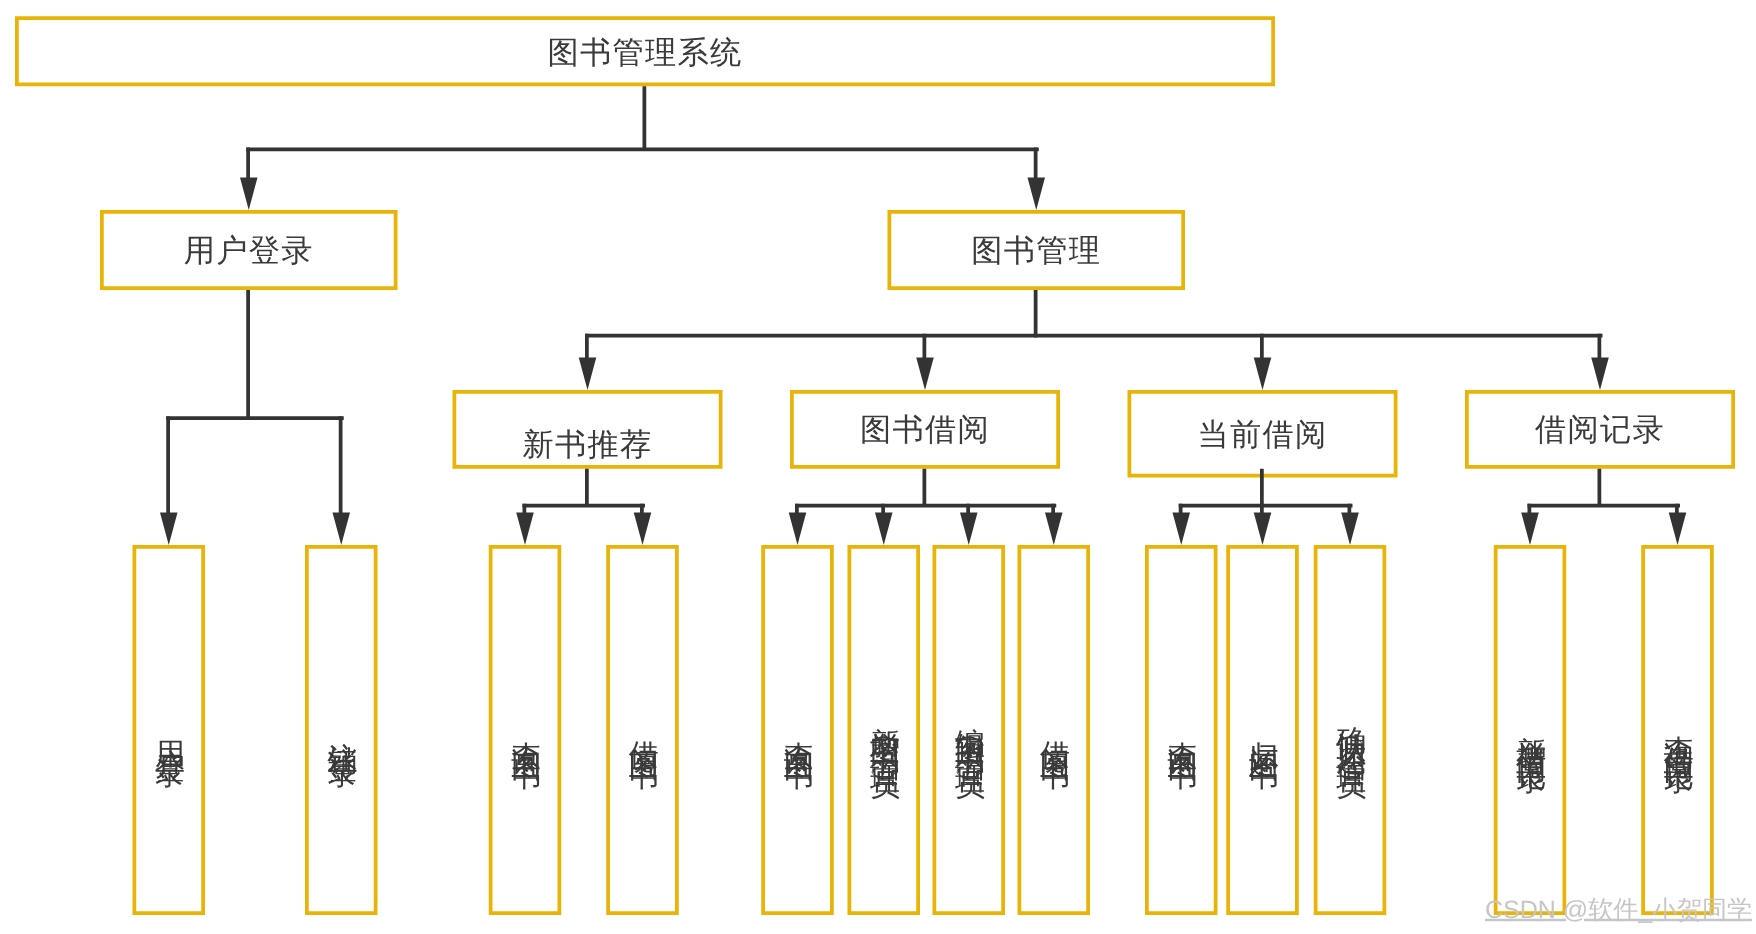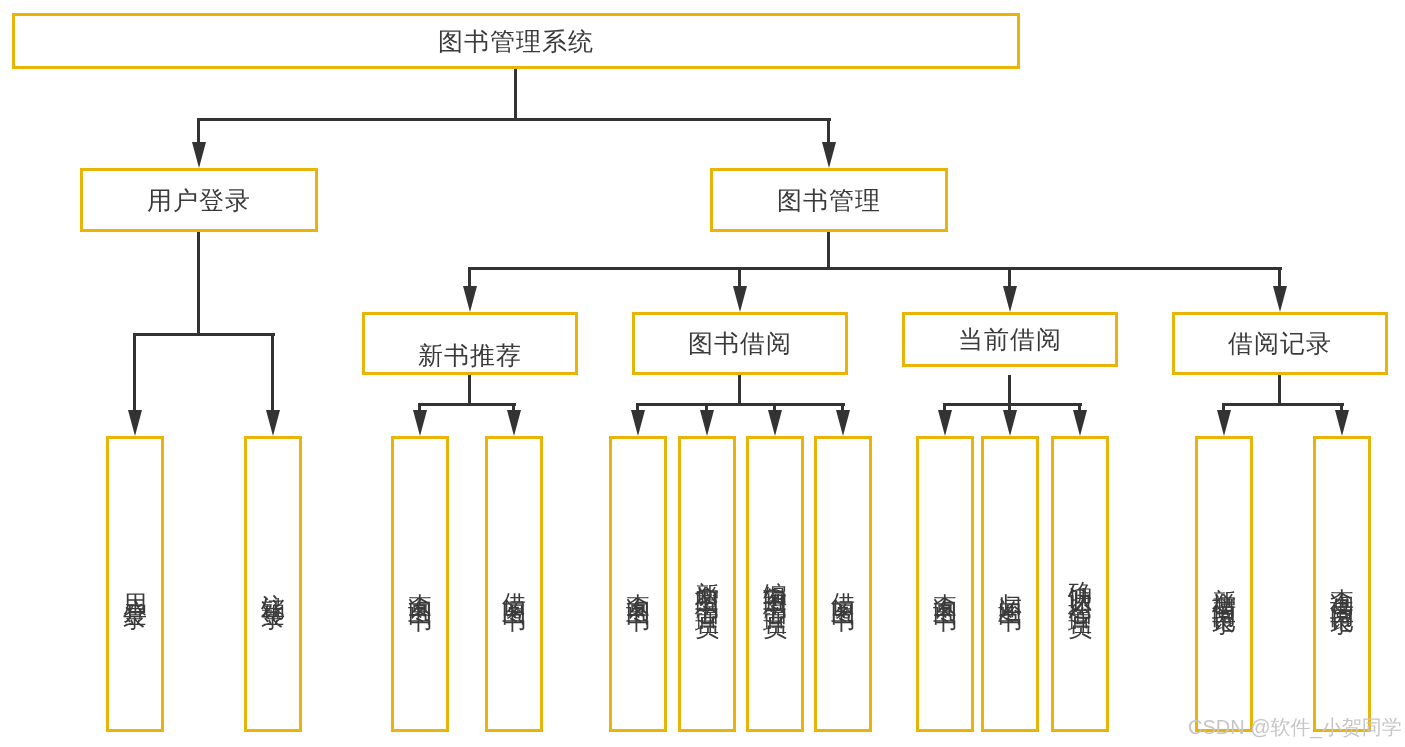--- a/index.html
+++ b/index.html
@@ -49,20 +49,21 @@
     border-top: 26px solid #333333;
   }
   .watermark {
     position: absolute;
     left: 1188px;
     top: 714px;
     font-size: 20px;
     color: #c6c6c6;
     white-space: nowrap;
     z-index: 10;
+    text-decoration: underline;
   }
 </style>
 </head>
 <body>
 
 <div class="diagram">
 
   <div class="box" style="left:12px; top:13px; width:1008px; height:56px;">
     <span>图书管理系统</span>
   </div>
@@ -98,21 +99,21 @@
   <div class="arrow" style="left:1003px; top:286px;"></div>
   <div class="line" style="left:1278px; top:267px; width:3px; height:21px;"></div>
   <div class="arrow" style="left:1273px; top:286px;"></div>
 
   <div class="box" style="left:362px; top:312px; width:216px; height:63px;align-items:flex-end;">
     <span>新书推荐</span>
   </div>
   <div class="box" style="left:632px; top:312px; width:216px; height:63px;text-align:center;">
     <span>图书借阅</span>
   </div>
-  <div class="box" style="left:902px; top:312px; width:216px; height:55px;">
+  <div class="box" style="left:902px; top:312px; width:216px; height:70px;">
     <span>当前借阅</span>
   </div>
   <div class="box" style="left:1172px; top:312px; width:216px; height:63px;">
     <span>借阅记录</span>
   </div>
 
   <div class="line" style="left:468px; top:375px; width:3px; height:30px;"></div>
   <div class="line" style="left:418px; top:403px; width:98px; height:3px;"></div>
   <div class="line" style="left:418px; top:403px; width:3px; height:10px;"></div>
   <div class="arrow" style="left:413px; top:410px;"></div>

